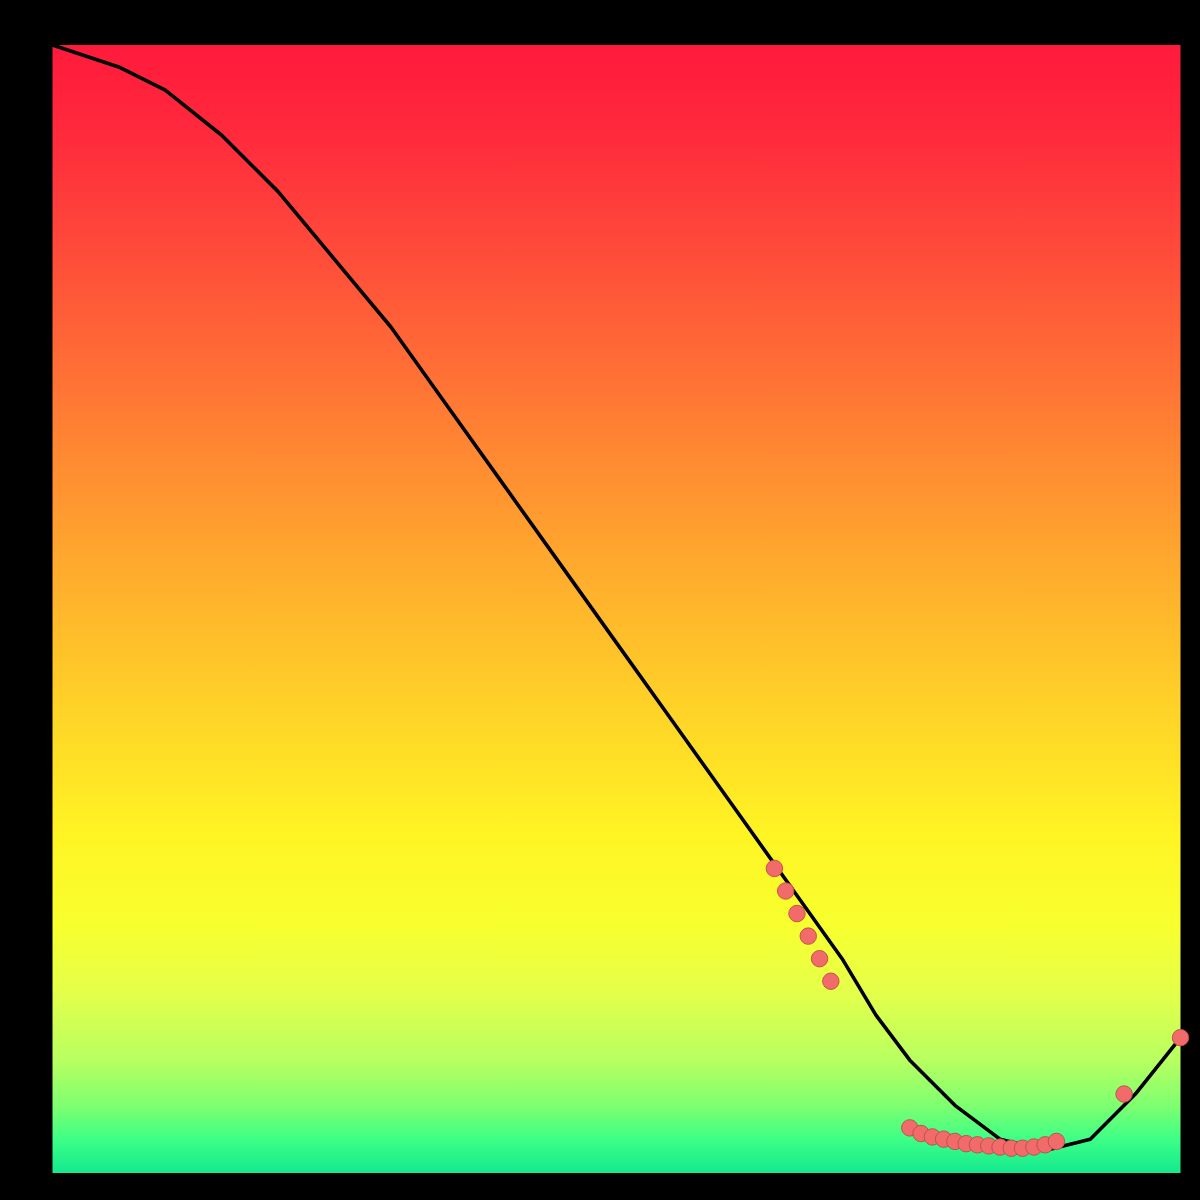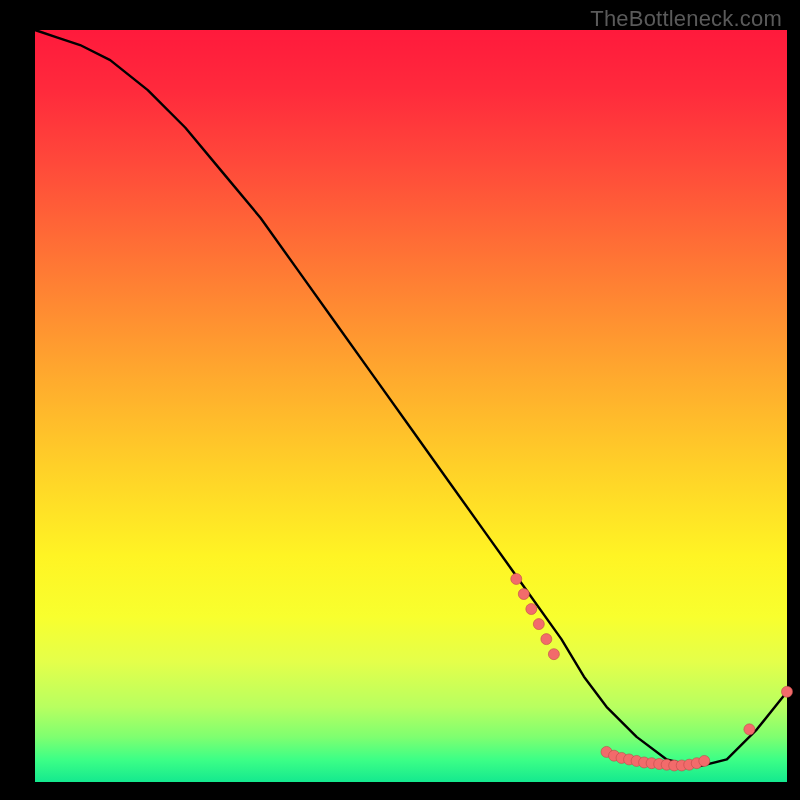--- a/index.html
+++ b/index.html
@@ -57,21 +57,20 @@
     top: 0;
     width: 752px;
     height: 752px;
     overflow: visible;
   }
 </style>
 </head>
 <body>
 
 <div class="stage">
-  <div class="watermark">TheBottleneck.com</div>
 
   <div class="plot">
     <svg class="curve" viewBox="0 0 752 752" preserveAspectRatio="none">
       <path id="curve-path" fill="none" stroke-width="2.4" stroke-linejoin="round" stroke-linecap="round" d="M0.00 0.00 L22.56 7.52 L45.12 15.04 L75.20 30.08 L112.80 60.16 L150.40 97.76 L188.00 142.88 L225.60 188.00 L263.20 240.64 L300.80 293.28 L338.40 345.92 L376.00 398.56 L413.60 451.20 L451.20 503.84 L488.80 556.48 L526.40 609.12 L548.96 646.72 L571.52 676.80 L601.60 706.88 L631.68 729.44 L661.76 736.96 L691.84 729.44 L721.92 699.36 L752.00 661.76" stroke="#000000"></path>
       <g id="markers-group">
           <circle cx="481.28" cy="548.96" r="5.5" fill="#f26b6b" stroke="#c04a4a" stroke-width="0.6"></circle>
           <circle cx="488.80" cy="564.00" r="5.5" fill="#f26b6b" stroke="#c04a4a" stroke-width="0.6"></circle>
           <circle cx="496.32" cy="579.04" r="5.5" fill="#f26b6b" stroke="#c04a4a" stroke-width="0.6"></circle>
           <circle cx="503.84" cy="594.08" r="5.5" fill="#f26b6b" stroke="#c04a4a" stroke-width="0.6"></circle>
           <circle cx="511.36" cy="609.12" r="5.5" fill="#f26b6b" stroke="#c04a4a" stroke-width="0.6"></circle>

